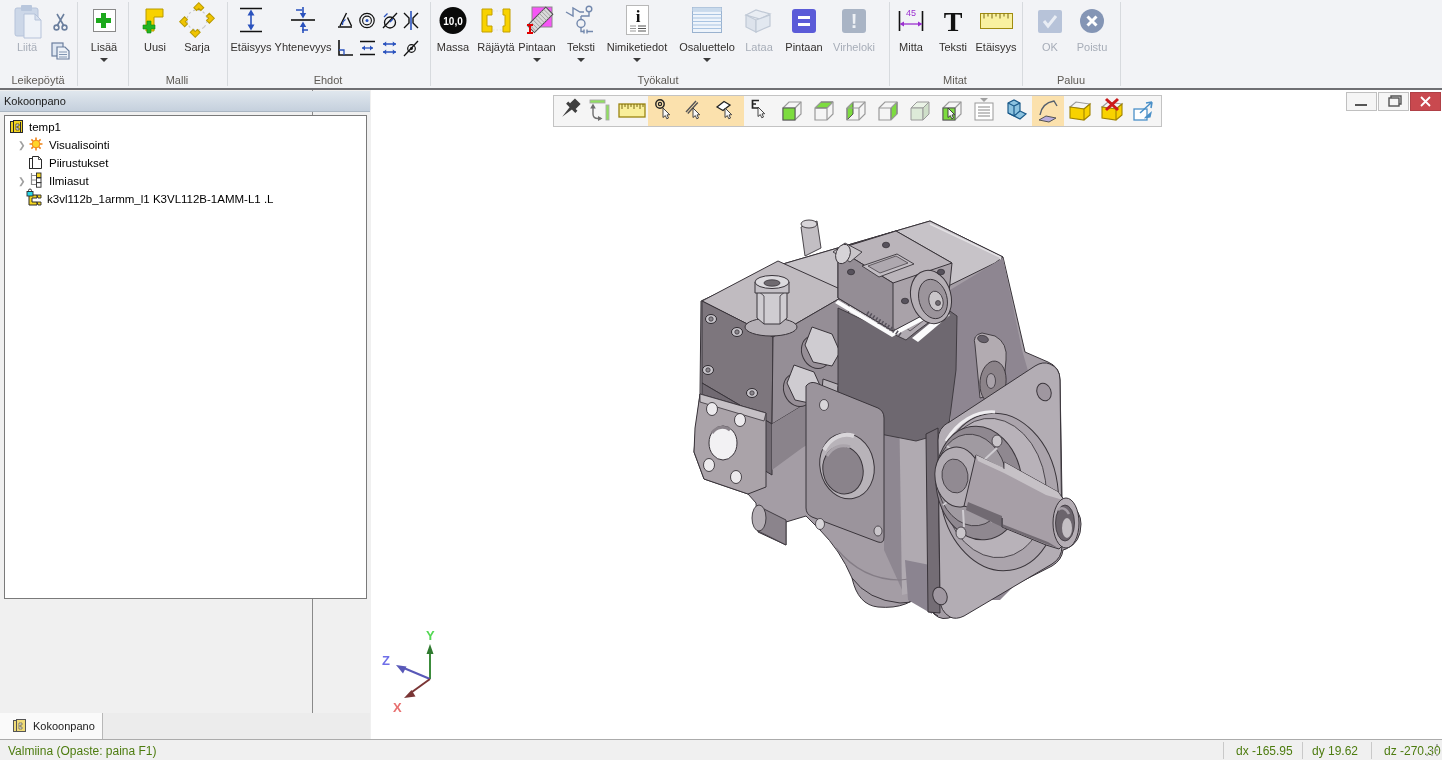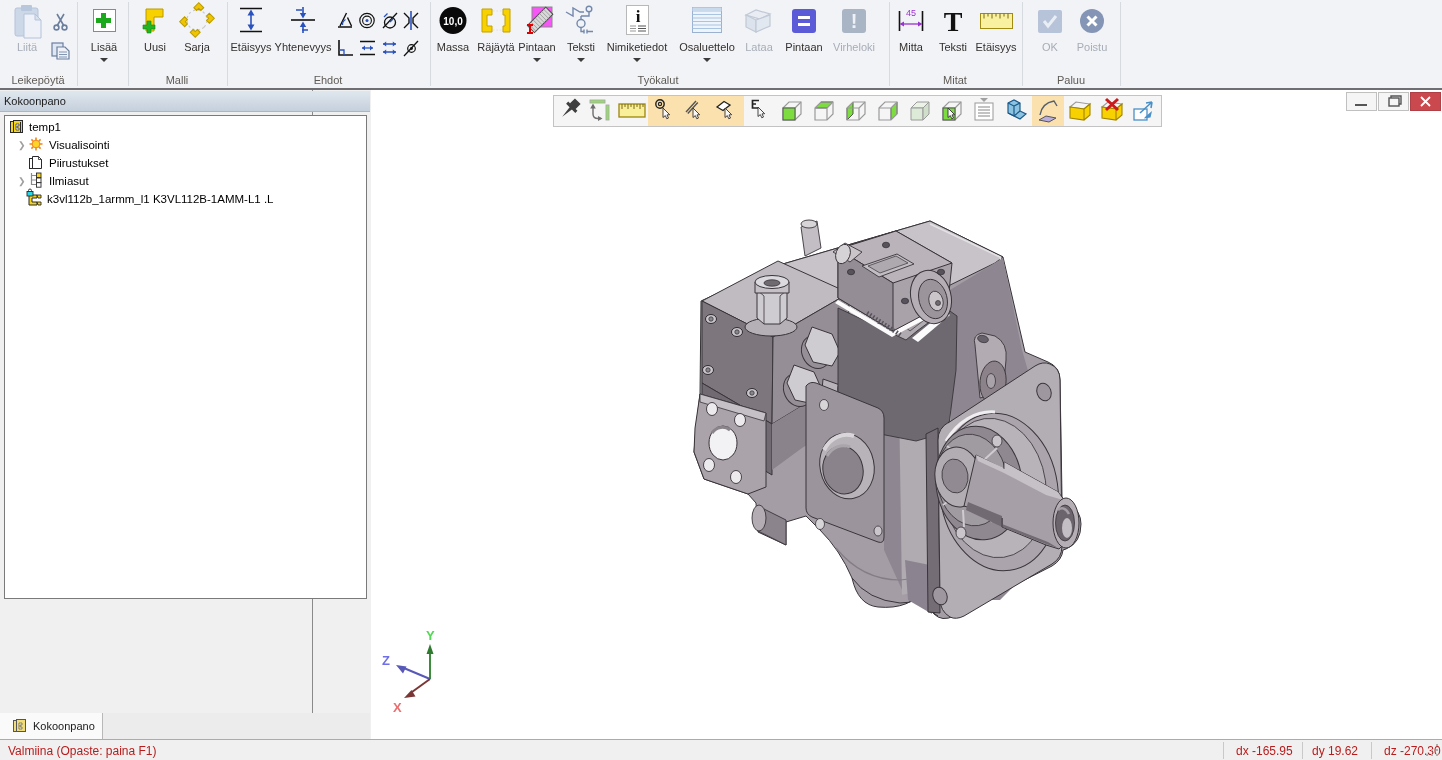--- a/index.html
+++ b/index.html
@@ -29,21 +29,21 @@
 #tab1 span { position:absolute; left:33px; top:7px; font-size:11px; color:#1a1a1a; }
 
 #viewport { position:absolute; left:371px; top:90px; width:1071px; height:649px; background:#ffffff; }
 #vtoolbar { position:absolute; left:182px; top:5px; width:609px; height:32px; background:#f5f5f5; border:1px solid #c3c3c3; }
 .vcell { position:absolute; top:0; width:32px; height:30px; }
 .vhl { background:#fbe1ad; }
 #winbtns { position:absolute; left:975px; top:2px; }
 .wbtn { position:absolute; top:0; width:31px; height:19px; background:#f5f5f5; border:1px solid #c0c0c0; }
 
 #statusbar { position:absolute; left:0; top:739px; width:1442px; height:21px; background:#f0f0f0; border-top:1px solid #ababab; }
-#statusbar .st { position:absolute; top:4px; font-size:12px; color:#b91c1c; white-space:nowrap; }
+#statusbar .st { position:absolute; top:4px; font-size:12px; color:#4d7c0f; white-space:nowrap; }
 #statusbar .ssep { position:absolute; top:2px; width:1px; height:17px; background:#c9c9c9; }
 </style>
 </head>
 <body>
 <div id="app">
 
   <div id="ribbon">
     <div class="sep" style="left:77px"></div>
     <div class="sep" style="left:128px"></div>
     <div class="sep" style="left:227px"></div>

